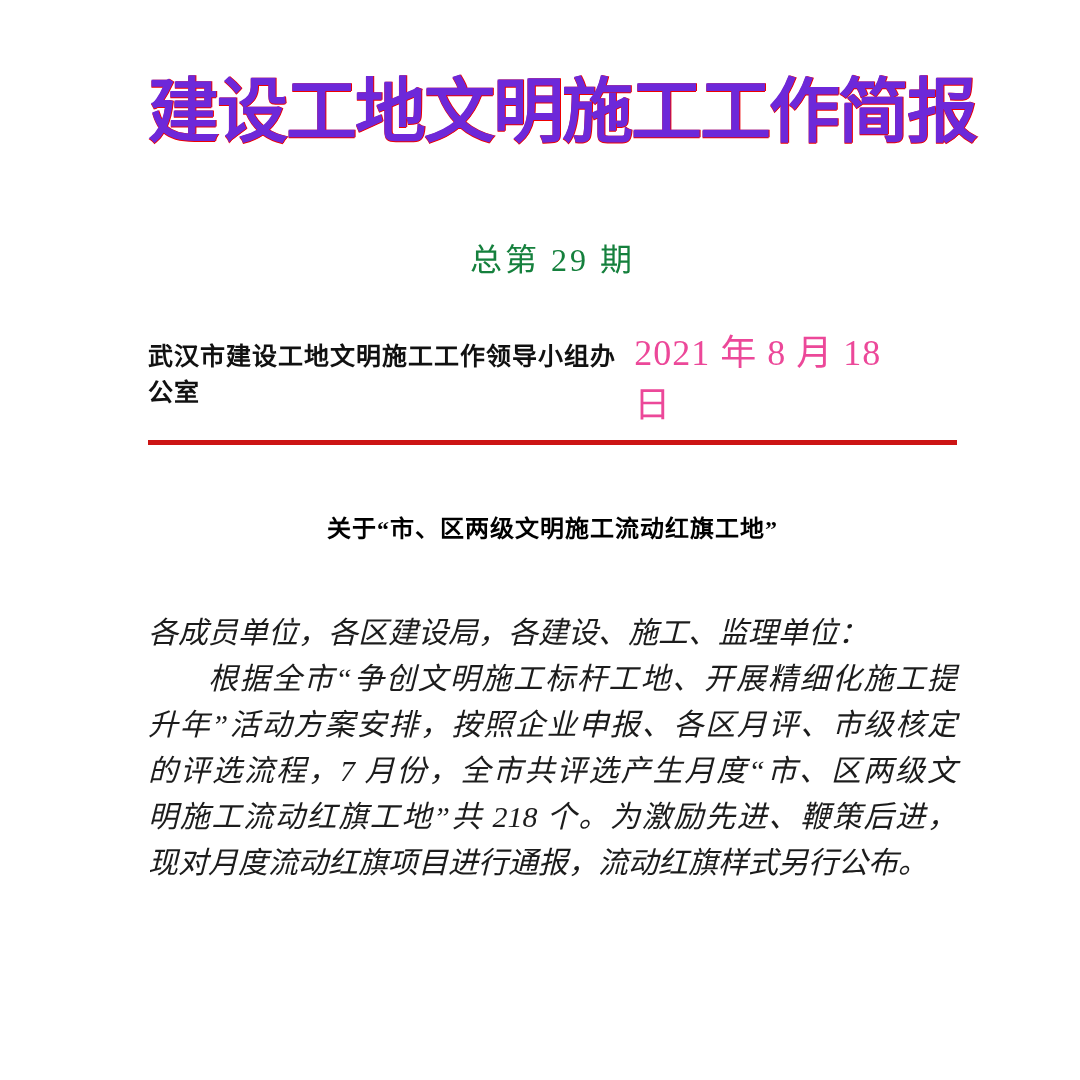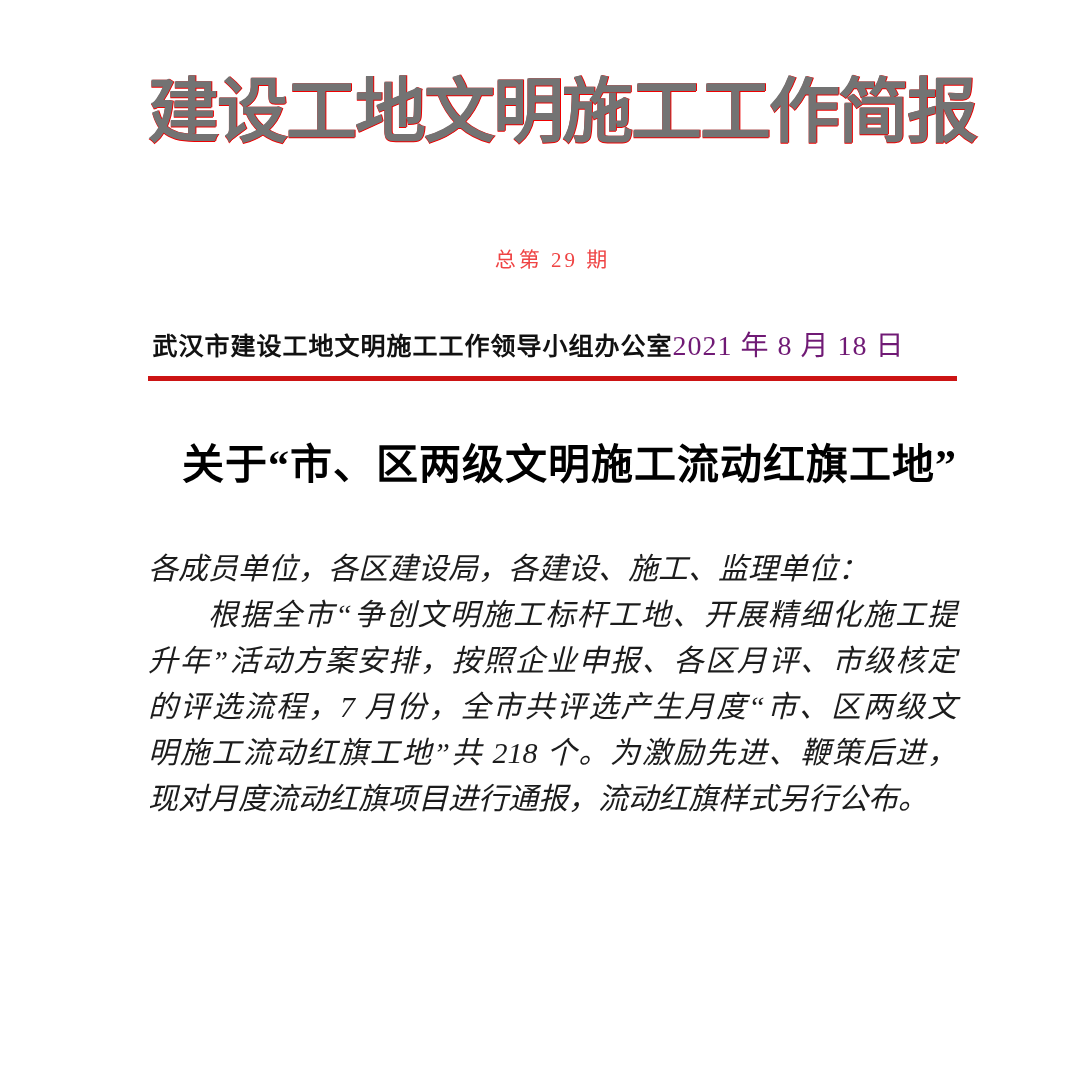--- a/index.html
+++ b/index.html
@@ -21,65 +21,65 @@
     padding: 0 123px 0 148px; 
   }
   
   .masthead {
     margin-top: 62px;
     text-align: right;
     font-size: 71px;
     line-height: 100px;
     font-weight: 900;
     letter-spacing: -2px;
-    color: #737373;
+    color: #6d28d9;
     white-space: nowrap;
     text-shadow: 1px 0 0 #ee0000, 0 1px 0 #ee0000; 
   }
   
   .issue {
     margin-top: 82px;
     text-align: center;
-    font-size: 21px;
+    font-size: 32px;
     line-height: 32px;
     letter-spacing: 3px;
-    color: #ef4444;
+    color: #15803d;
   }
   
   .info-row {
     margin-top: 47px;
     display: flex;
     justify-content: center;
     align-items: baseline;
     padding-right: 48px; 
   }
   .office {
     font-size: 25px;
     letter-spacing: 1px;
     font-weight: 600;
     color: #111;
   }
   .pub-date {
-    font-size: 28px;
+    font-size: 36px;
     letter-spacing: 1px;
-    color: #701a75;
+    color: #ec4899;
   }
   
   .red-rule {
     margin-top: 13px;
     height: 5px;
     background: #cc1414;
     border: none;
   }
   
   .doc-title {
     margin-top: 56px;
-    text-align: right;
+    text-align: center;
     font-weight: 700;
-    font-size: 42px;
+    font-size: 24px;
     line-height: 57px;
     color: #000;
     letter-spacing: 1px;
   }
   
   .body-text {
     margin-top: 52px;
     font-size: 30px;
     line-height: 46px;
     color: #1c1c1c;

